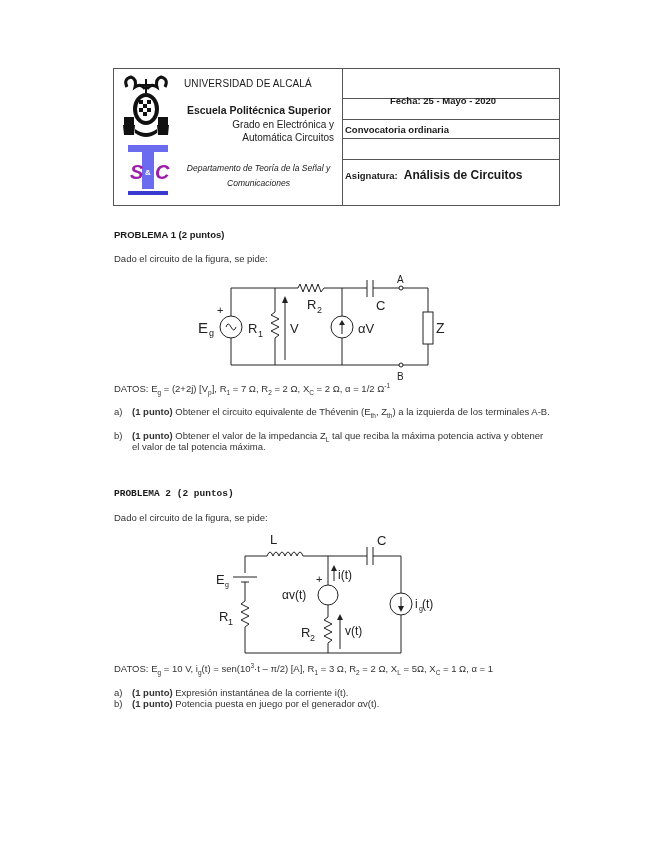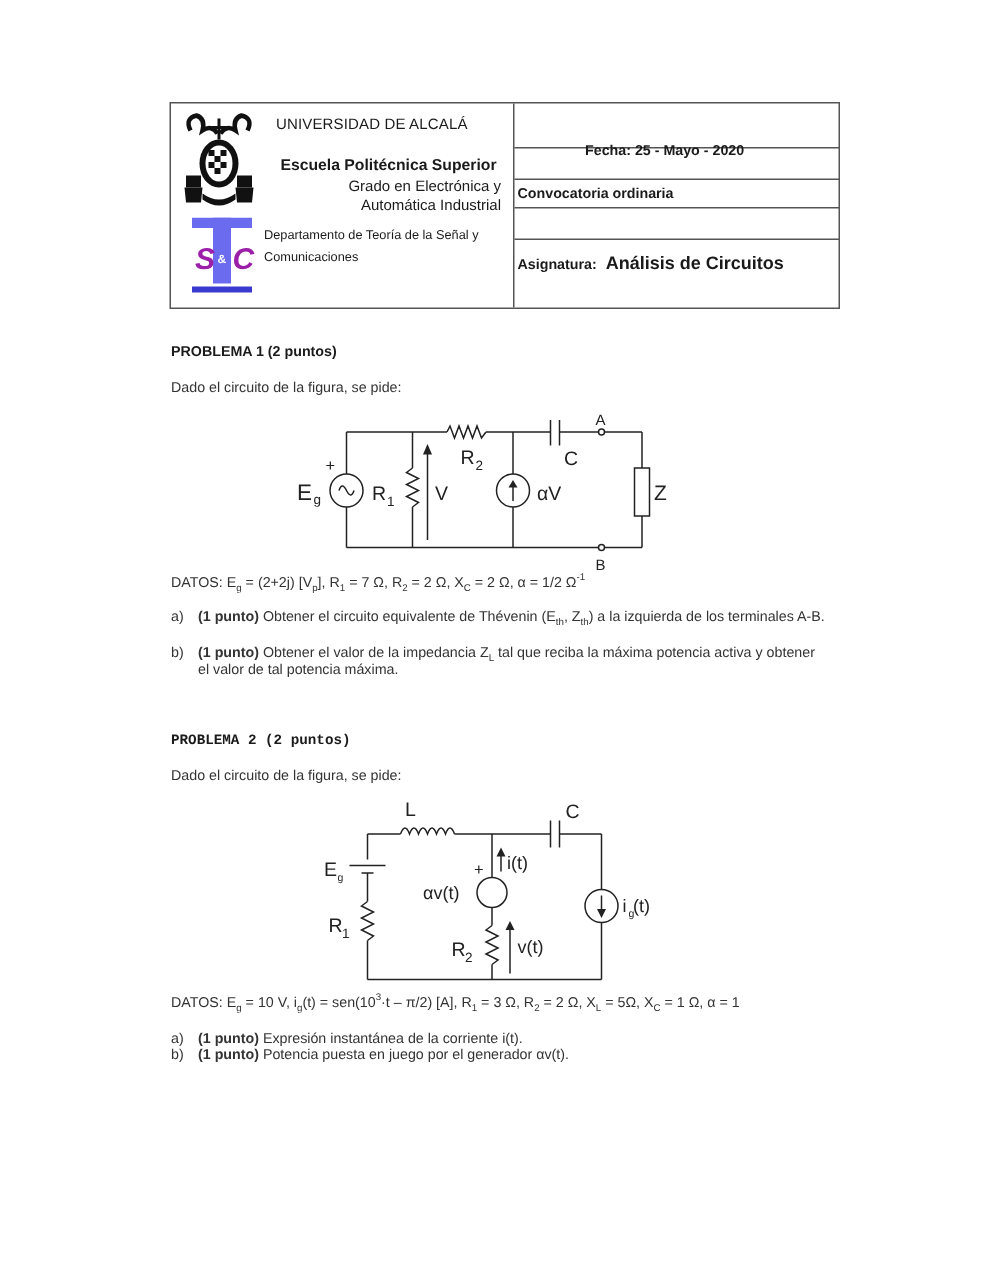--- a/index.html
+++ b/index.html
@@ -11,21 +11,21 @@
     
     .hdr {
       position: absolute; left: 113px; top: 68px; width: 447px; height: 138px;
       border: 1px solid #555; box-sizing: border-box;
     }
     .hdr-vsep { position: absolute; left: 228px; top: 0; width: 1px; height: 136px; background: #555; }
     .hdr-left { position: absolute; left: 0; top: 0; width: 228px; height: 136px; }
     .uni { position: absolute; left: 70px; top: 9px; width: 150px; text-align: left; font-size: 10px; letter-spacing: 0.1px; }
     .school { position: absolute; left: 70px; top: 35px; width: 150px; text-align: center; font-size: 10.5px; font-weight: bold; }
     .grado { position: absolute; left: 70px; top: 49px; width: 150px; text-align: right; font-size: 10px; line-height: 13px; }
-    .dept { position: absolute; left: 62px; top: 80px; width: 165px; font-size: 8.5px; line-height: 15px; }
+    .dept { position: absolute; left: 62px; top: 92px; width: 165px; text-align: center; font-size: 8.5px; font-style: italic; line-height: 15px; }
     .logo1 { position: absolute; left: 7px; top: 6px; width: 50px; height: 66px; }
     .logo2 { position: absolute; left: 12px; top: 76px; width: 44px; height: 52px; }
     .row { position: absolute; left: 231px; width: 216px; font-size: 9.5px; font-weight: bold; }
     .rowline { position: absolute; left: 229px; width: 217px; height: 1px; background: #555; }
     .asig-label { font-size: 9.5px; font-weight: bold; }
     .asig-val { font-size: 12px; font-weight: bold; margin-left: 6px; }
     
     .title { font-size: 9.5px; font-weight: bold; }
     .para { font-size: 9.5px; color: #333; }
     .datos { font-size: 9.5px; color: #333; white-space: nowrap; }
@@ -68,21 +68,21 @@
       <rect x="16" y="0" width="12" height="44" fill="#6b6bf0"></rect>
       <text x="4" y="34" font-size="20" font-weight="bold" font-style="italic" fill="#9b1fa8">S</text>
       <text x="19" y="30" font-size="8" font-weight="bold" fill="#fff">&amp;</text>
       <text x="29" y="34" font-size="20" font-weight="bold" font-style="italic" fill="#9b1fa8">C</text>
       <rect x="2" y="46" width="40" height="4" fill="#3a3ad0"></rect>
     </svg>
     <div class="uni">UNIVERSIDAD DE ALCALÁ</div>
     <div class="school">Escuela Politécnica Superior</div>
     <div class="grado">
       <div>Grado en Electrónica y</div>
-      <div>Automática Industrial</div>
+      <div>Automática Circuitos</div>
     </div>
     <div class="dept">
       <div>Departamento de Teoría de la Señal y</div>
       <div>Comunicaciones</div>
     </div>
   </div>
   <div class="hdr-vsep"></div>
 
   <div class="rowline" style="top:29px;"></div>
   <div class="row" style="top:26px;margin-left:45px;">Fecha: 25 - Mayo - 2020</div>

